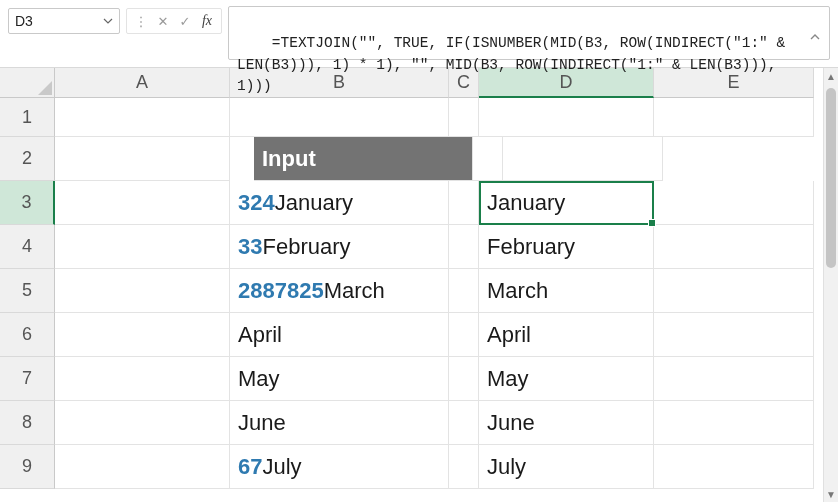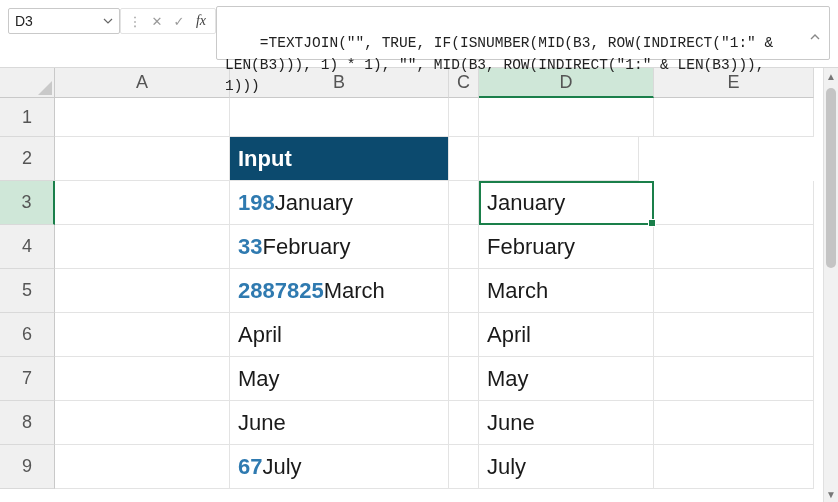--- a/index.html
+++ b/index.html
@@ -11,21 +11,21 @@
     overflow: hidden;
     position: relative;
     color: #222;
   }
 
   
   .fbar {
     display: flex;
     align-items: stretch;
     padding: 6px 8px 8px 8px;
-    gap: 0;
+    gap: 6px;
     border-bottom: 1px solid #d9d9d9;
     height: 68px;
   }
   .namebox {
     width: 112px;
     height: 26px;
     border: 1px solid #c9c9c9;
     border-radius: 2px;
     display: flex;
     align-items: center;
@@ -148,23 +148,24 @@
   .wA { width: 175px; }
   .wB { width: 219px; }
   .wC { width: 30px; }
   .wD { width: 175px; }
   .wE { width: 160px; }
 
   .hRow { height: 44px; }
   .hRow1 { height: 39px; }
 
   .hdrcell {
-    background: #0c4a6e;
+    background: #737373;
     color: #fff;
     font-weight: 700;
+    margin-left: 24px;
   }
   .numpart { color: #2f7ab0; font-weight: 700; }
 
   .selbox {
     position: absolute;
     border: 2px solid #1a7f4a;
     pointer-events: none;
   }
   .selhandle {
     position: absolute;
@@ -274,21 +275,21 @@
         <div class="row">
           <div class="cell wA hRow"></div>
           <div class="cell wB hRow hdrcell">Input</div>
           <div class="cell wC hRow"></div>
           <div class="cell wE hRow"></div>
         </div>
 
         <div class="row">
           <div class="cell wA hRow"></div>
           <div class="cell wB hRow">
-              <span class="numpart">198</span>
+              <span class="numpart">324</span>
               <span>January</span>
             </div>
           <div class="cell wC hRow"></div>
           <div class="cell wD hRow">January</div>
           <div class="cell wE hRow"></div>
         </div>
         <div class="row">
           <div class="cell wA hRow"></div>
           <div class="cell wB hRow">
               <span class="numpart">33</span>

